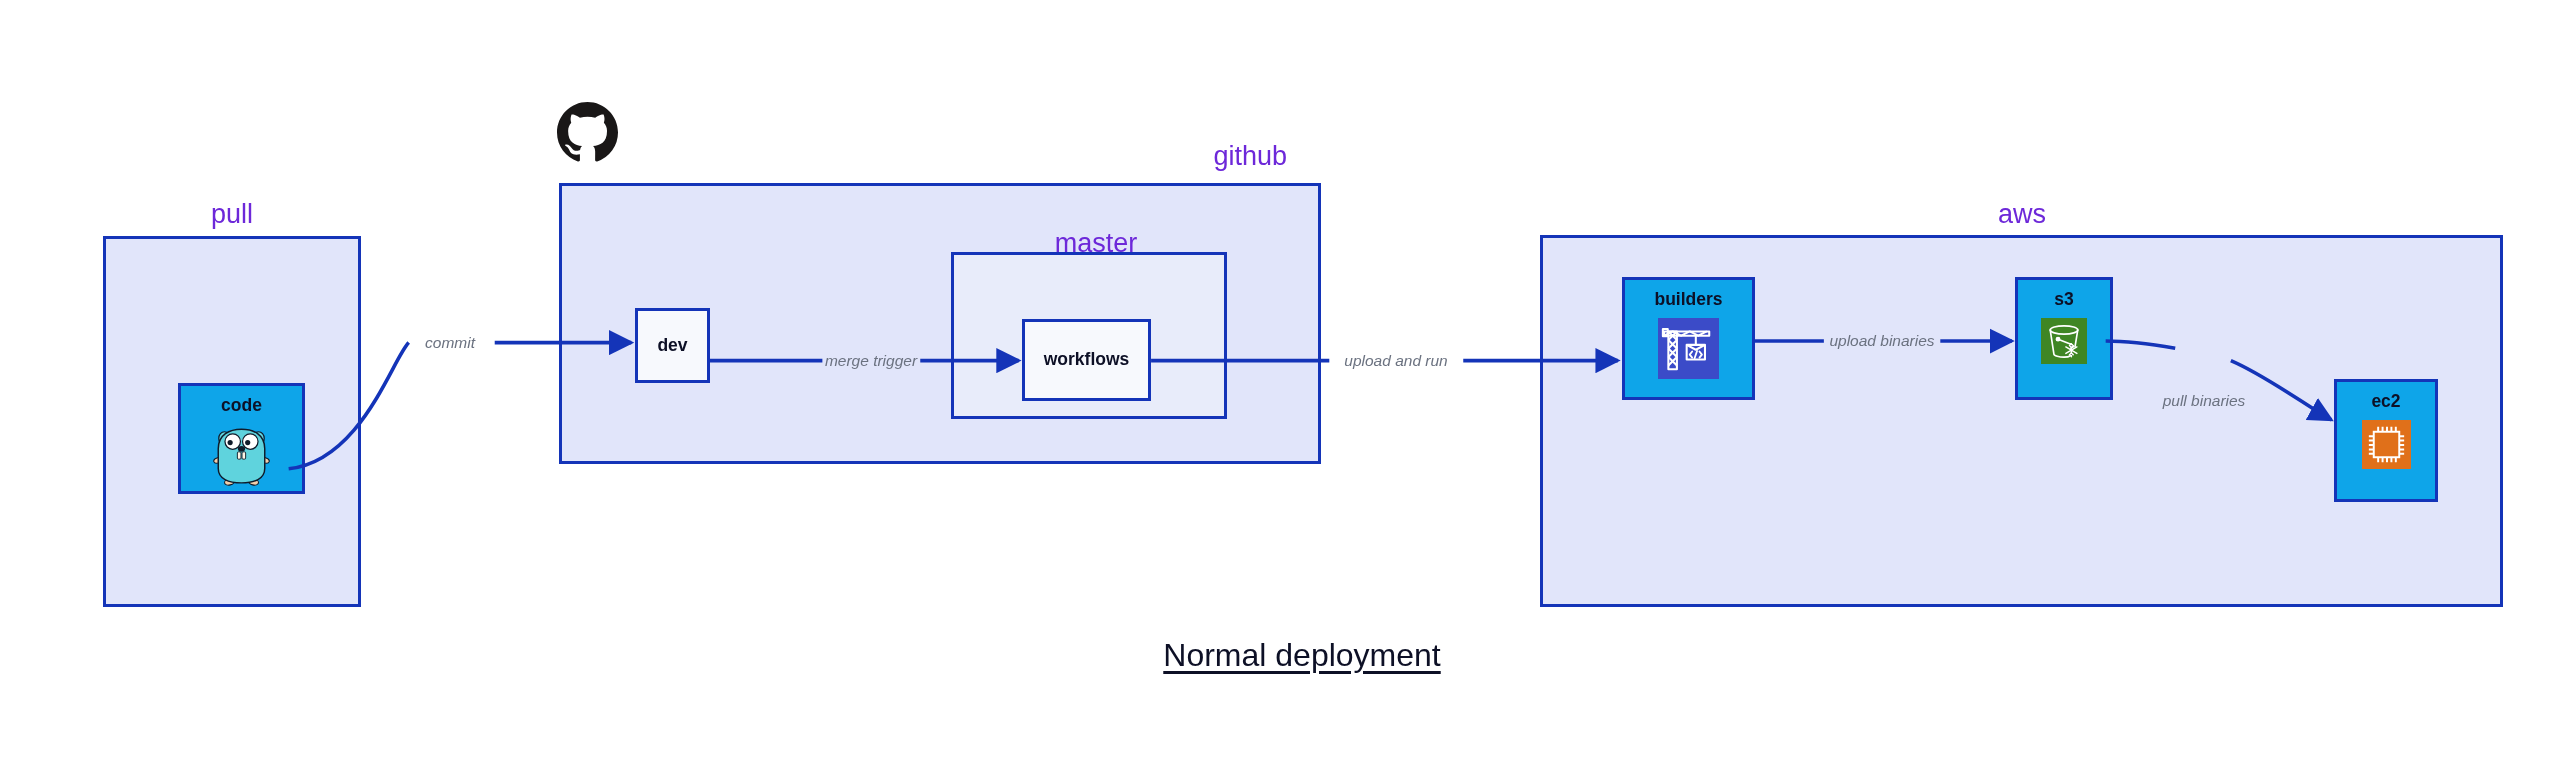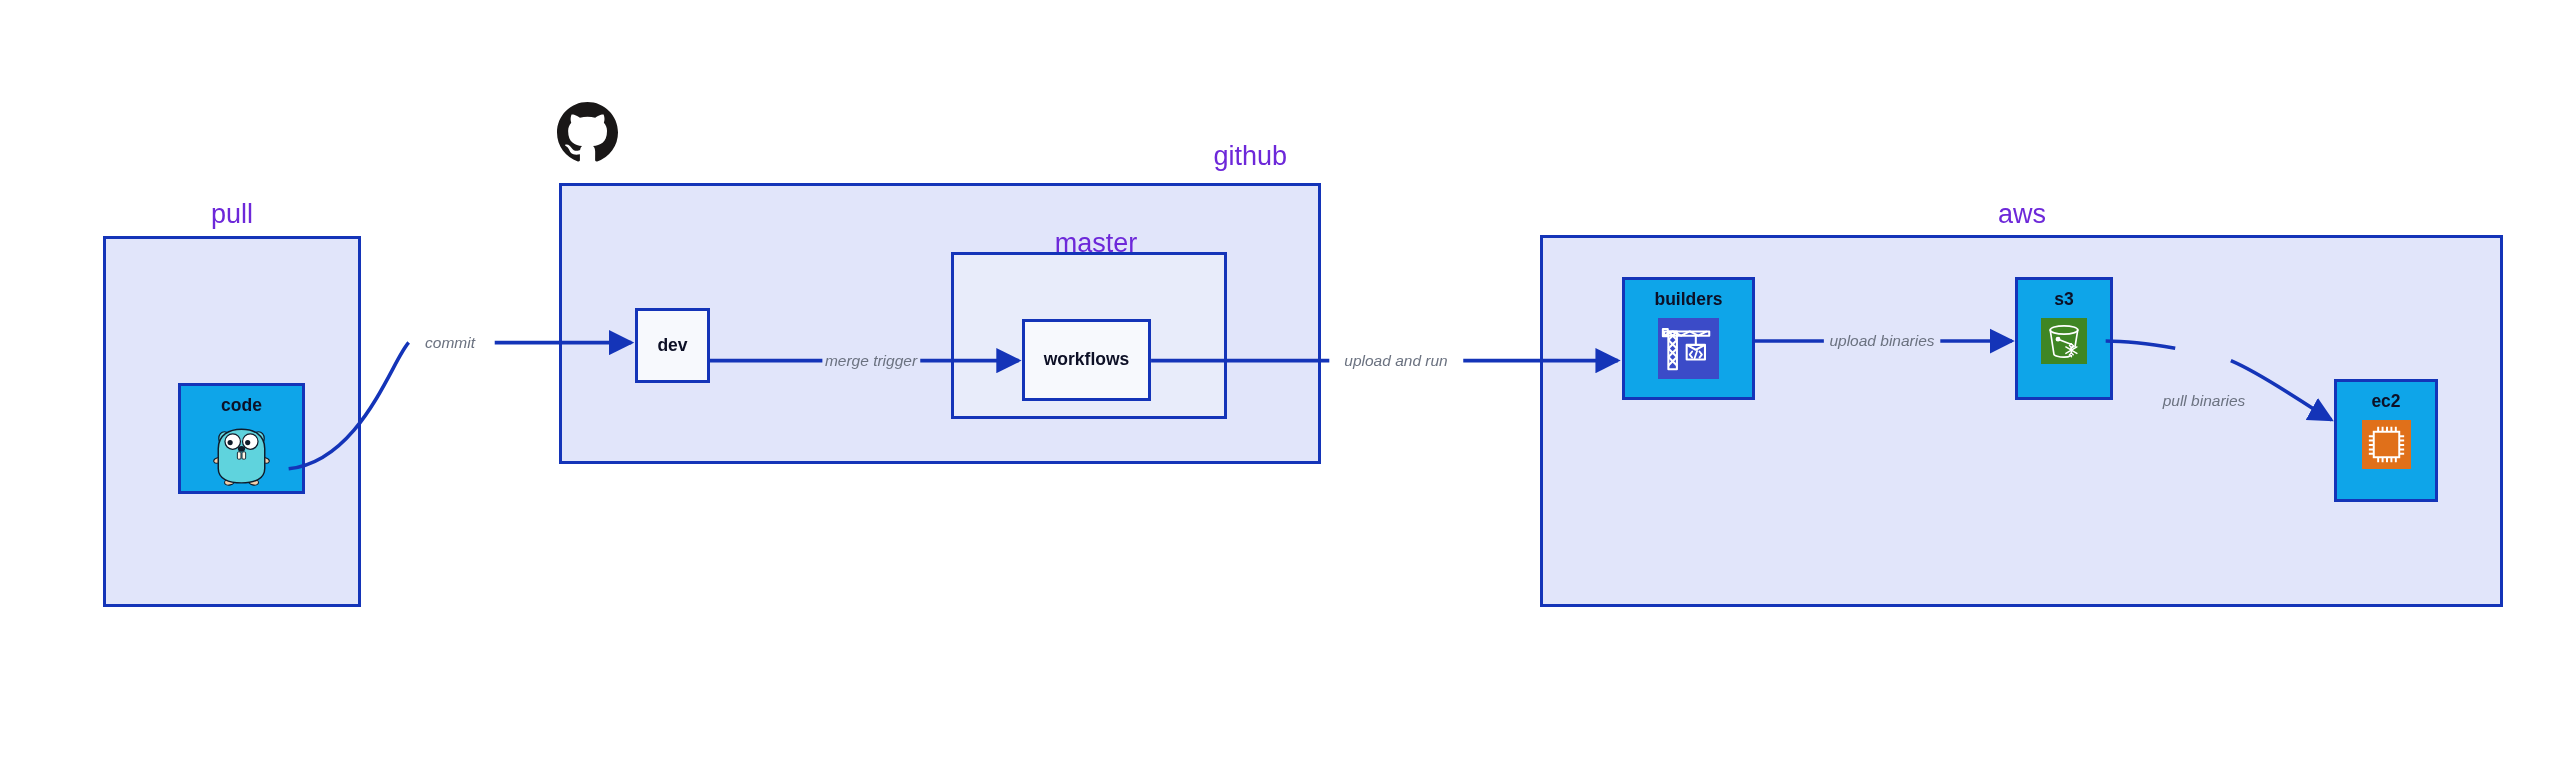--- a/index.html
+++ b/index.html
@@ -298,15 +298,16 @@
   <div class="edge-label" style="left:450px; top:343px;">commit</div>
 
   <div class="edge-label" style="left:871px; top:361px;">merge trigger</div>
 
   <div class="edge-label" style="left:1396px; top:361px;">upload and run</div>
 
   <div class="edge-label" style="left:1882px; top:341px;">upload binaries</div>
 
   <div class="edge-label" style="left:2204px; top:356px;margin-top:45px;">pull binaries</div>
 
+  <div id="caption" style="left:1302px; top:637px;">Normal deployment</div>
 
 </div>
 
 
 </body></html>

